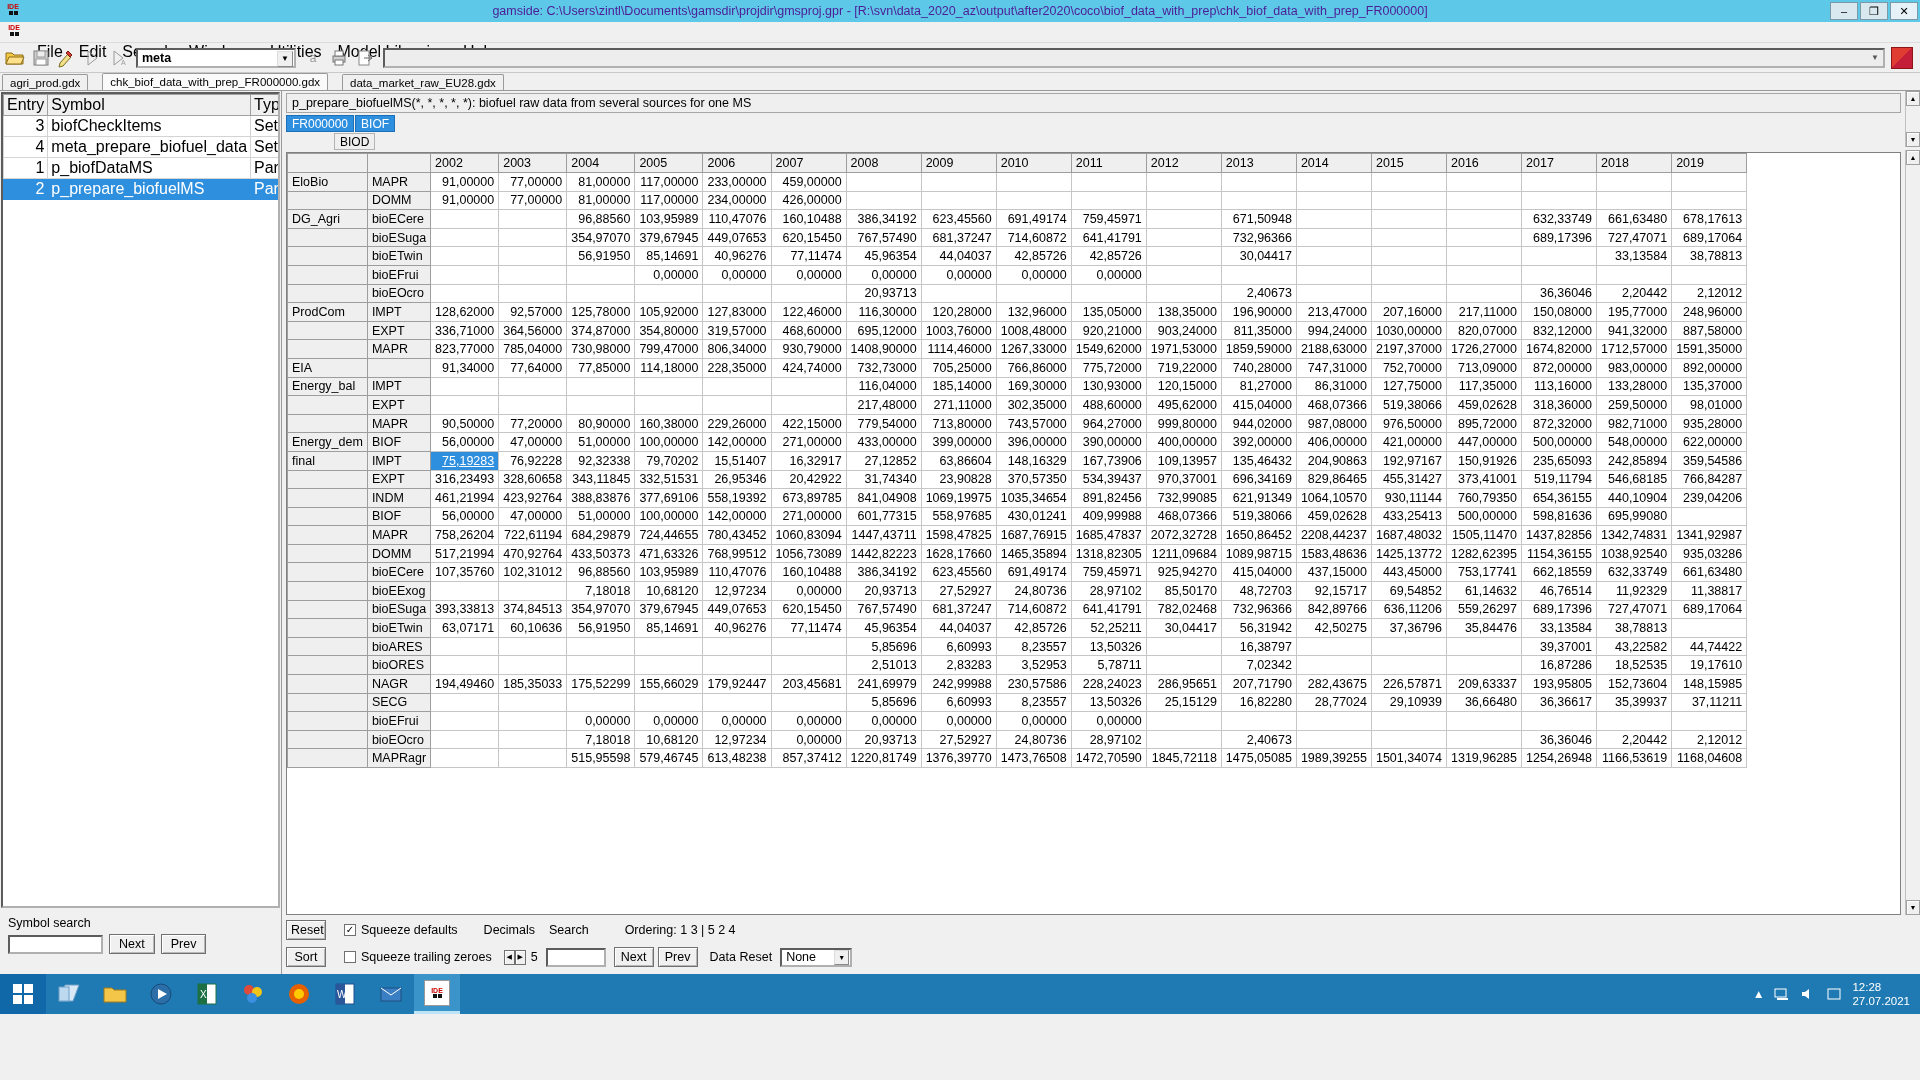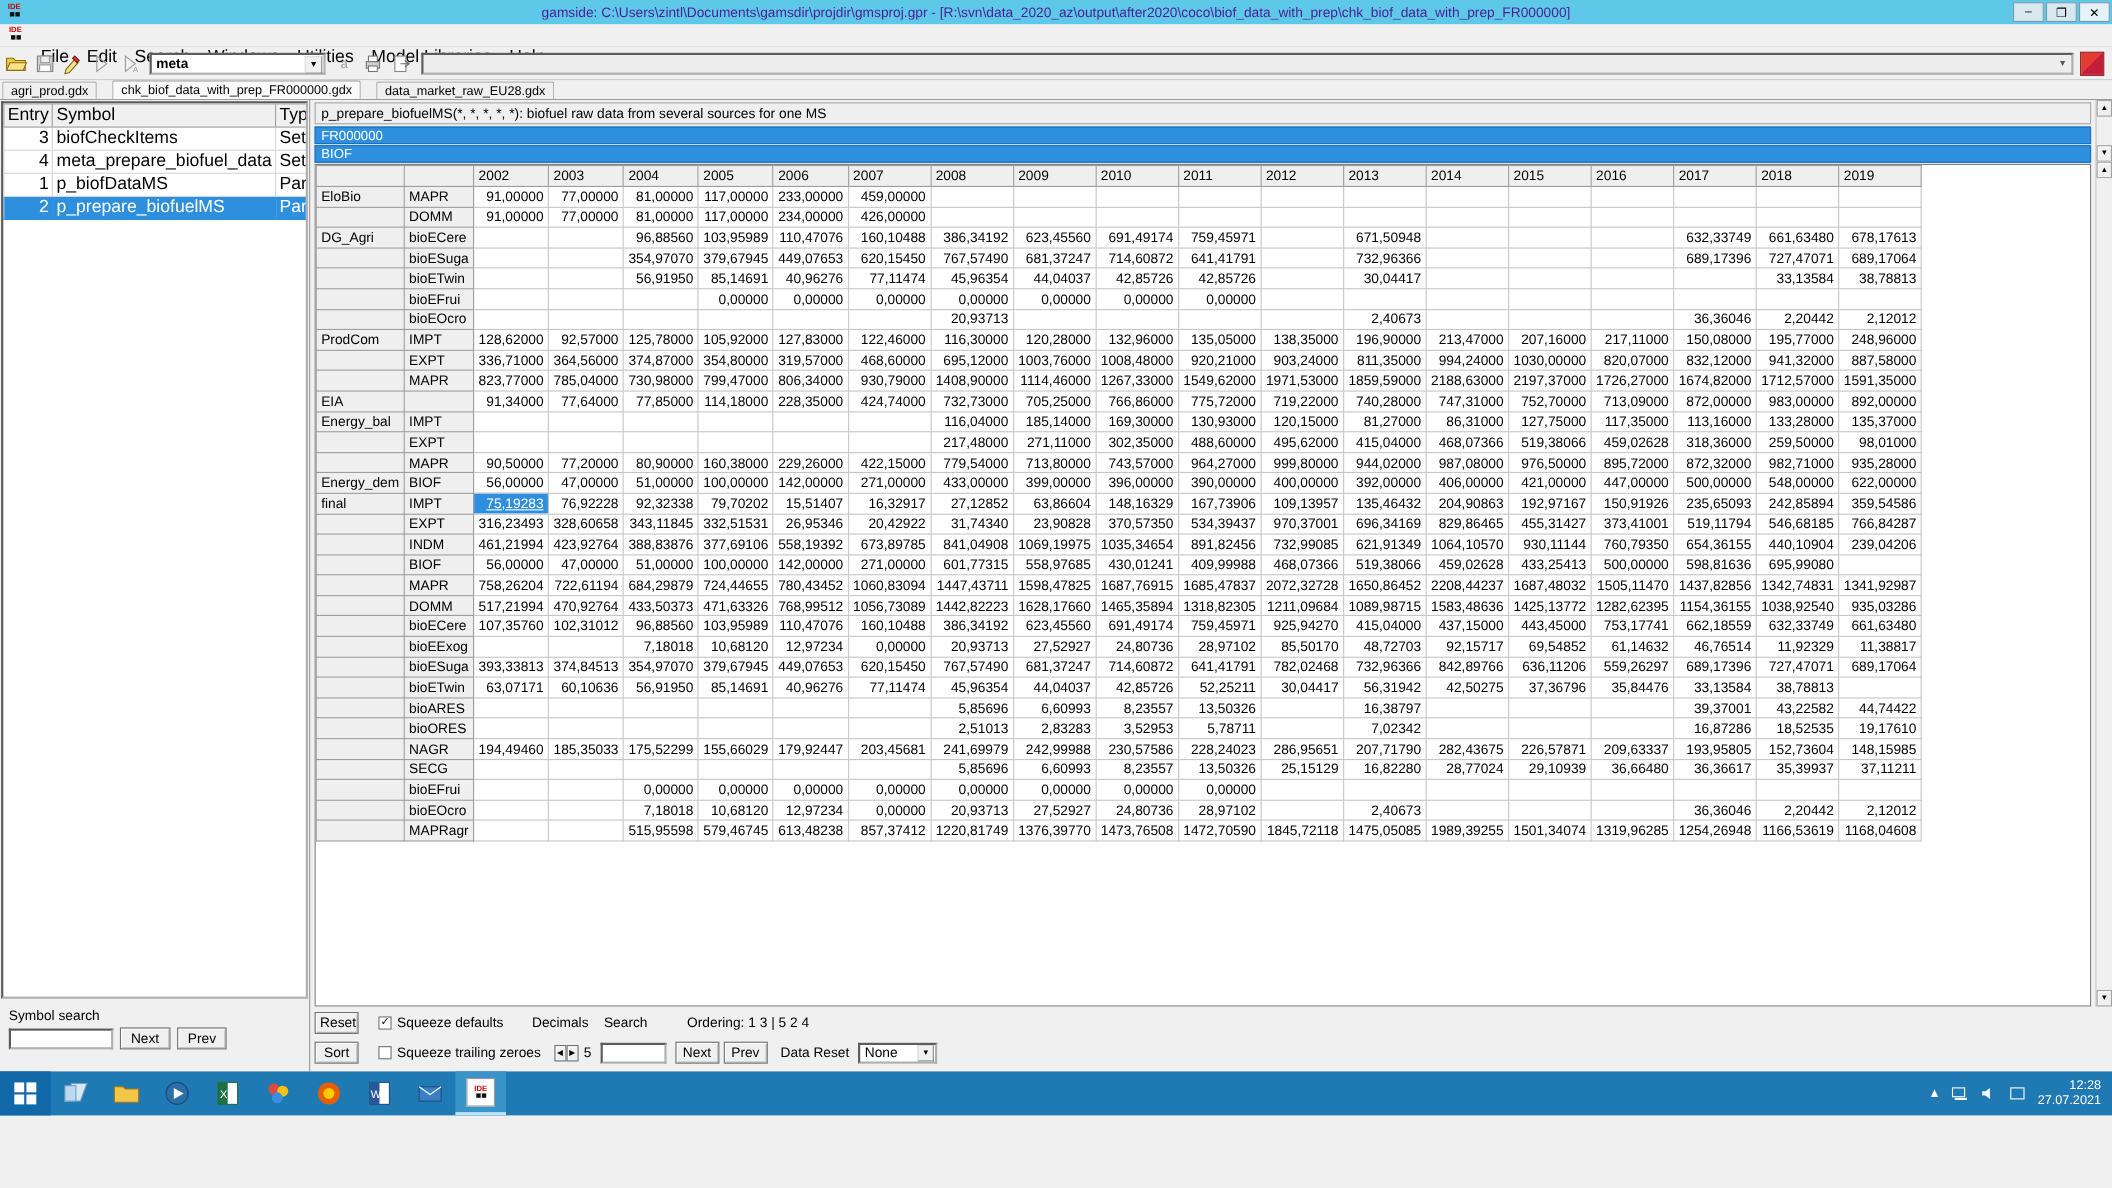--- a/index.html
+++ b/index.html
@@ -126,21 +126,21 @@
   }
 
   
   .rightpane { flex:1; display:flex; flex-direction:column; background:#f0f0f0; border-left:1px solid #9a9a9a;}
   .sym-header {
     height:20px; background:#efefef; border:1px solid #a6a6a6;
     margin:2px 4px 0 4px; display:flex; align-items:center;
     padding-left:5px; font-size:12.5px; position:relative;
   }
   .domainbar { margin:2px 4px 0 4px; display:flex; flex-direction:column; gap:1px; }
-  .dmrow { display:flex; gap:1px; height:17px;flex-direction:column; }
+  .dmrow { display:flex; gap:1px; height:17px; }
   .dmcell {
     background:#2f8fdf; color:#fff; font-size:12px;
     padding:0 5px; display:flex; align-items:center; border:1px solid #1d6fb8;
   }
   .dmcell.plain { background:#efefef; color:#000; border:1px solid #b4b4b4; }
   .dmspacer { width:47px; }
 
   .gridwrap {
     flex:1; margin:2px 4px 0 4px; background:#fff;
     border:1px solid #808080; overflow:hidden; position:relative;
@@ -212,21 +212,21 @@
   .winlogo span { background:#fff; display:block; }
   .tbapp {
     width:46px; height:40px; display:flex; align-items:center; justify-content:center;
   }
   .tbapp .ico { width:26px; height:26px; display:flex; align-items:center; justify-content:center; }
   .tbapp.active { background:#3a93c9; border-bottom:3px solid #bfe3f7; }
   .tray {
     position:absolute; right:0; height:40px; display:flex; align-items:center;
     gap:10px; padding-right:10px; color:#fff; font-size:11.5px;
   }
-  .clock { text-align:right; line-height:14px; }
+  .clock { text-align:left; line-height:14px; }
 </style>
 </head>
 <body>
 
 <div class="titlebar">
   <div class="tb-icon">
     <div class="ide-logo">IDE<div class="sq">
           <i></i>
           <i></i>
         </div></div>
@@ -378,20 +378,24 @@
   <div class="rightpane">
 
     <div style="display:flex;">
       <div style="flex:1">
         <div class="sym-header">p_prepare_biofuelMS(*, *, *, *, *): biofuel raw data from several sources for one MS</div>
         <div class="domainbar">
           <div class="dmrow">
             <div class="dmcell">FR000000</div>
             <div class="dmcell">BIOF</div>
           </div>
+          <div class="dmrow">
+            <div class="dmspacer"></div>
+            <div class="dmcell plain">BIOD</div>
+          </div>
         </div>
       </div>
       <div class="vscroll" style="height:56px; justify-content:flex-start">
         <div class="sbtn">▲</div>
         <div style="flex:1"></div>
         <div class="sbtn">▼</div>
       </div>
     </div>
 
     <div style="display:flex; flex:1; min-height:0;">

